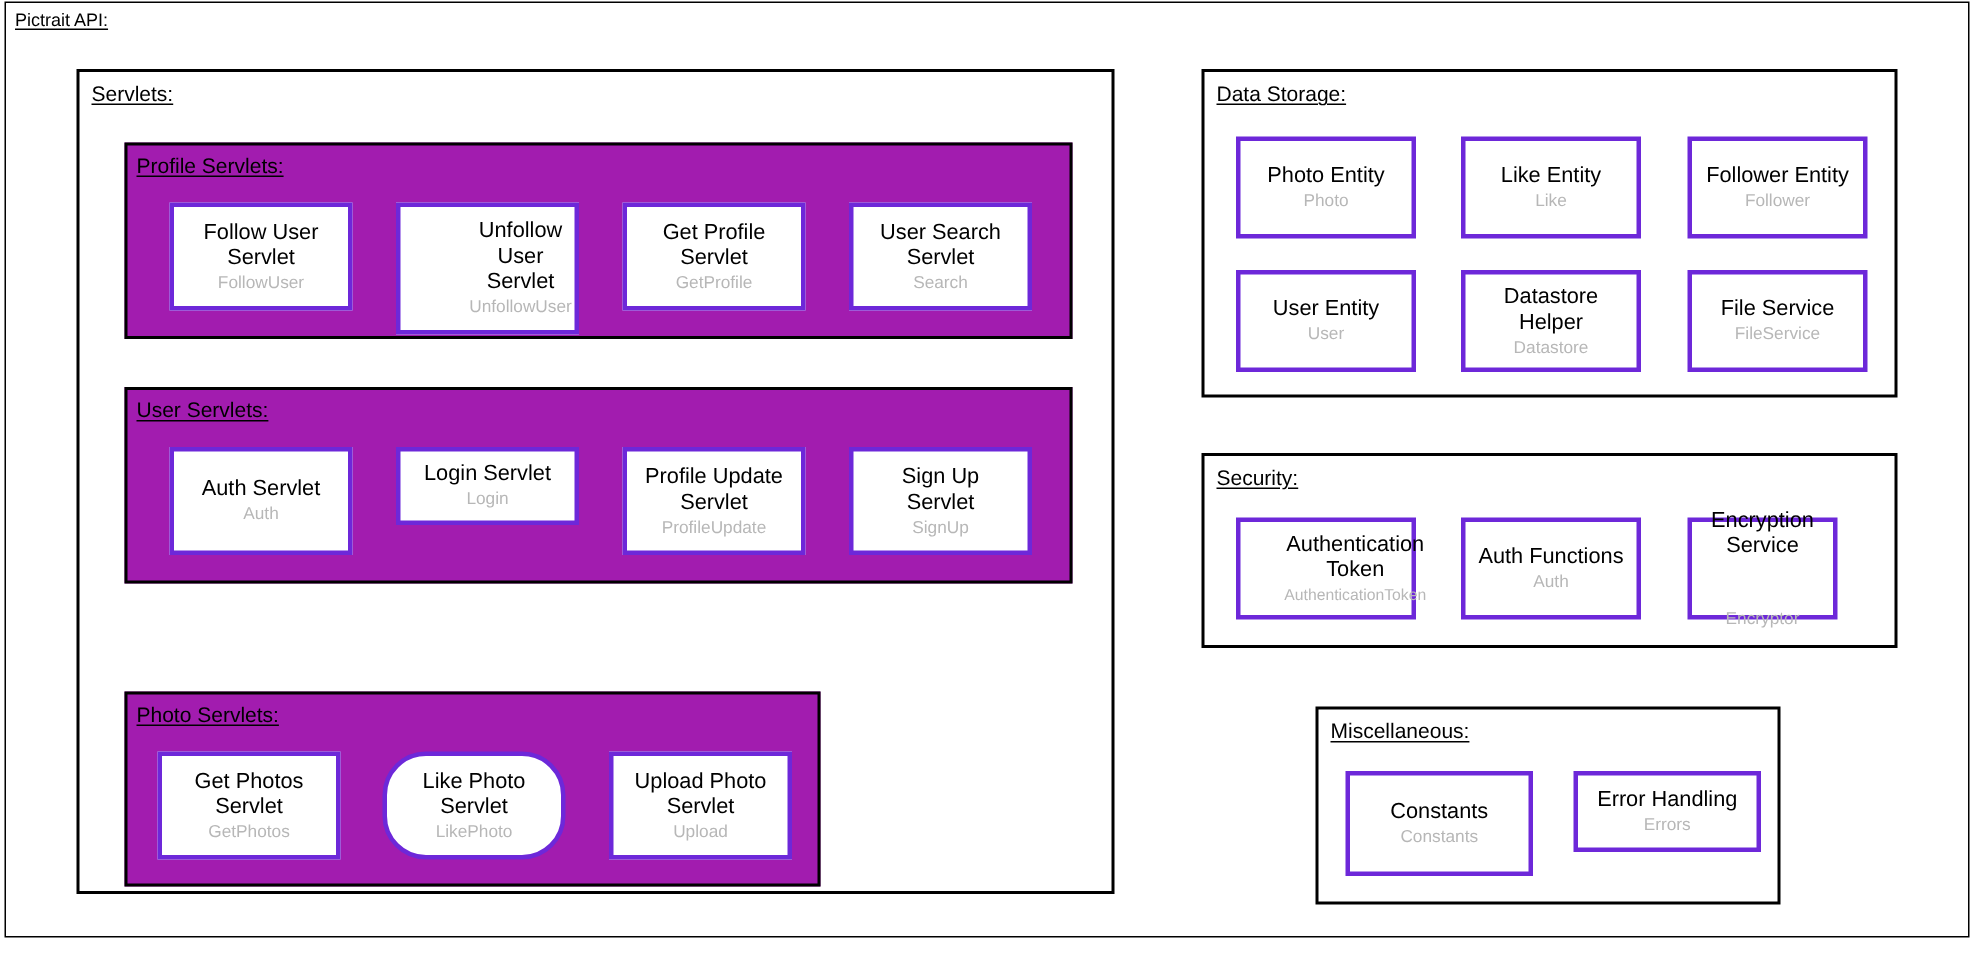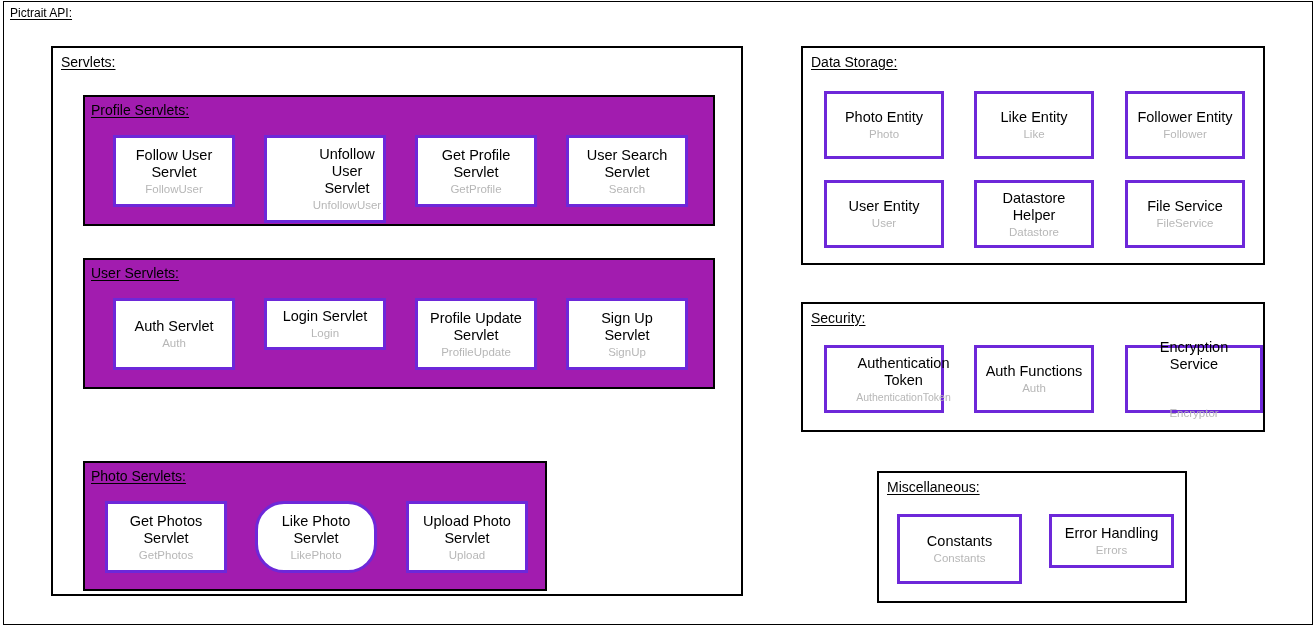--- a/index.html
+++ b/index.html
@@ -237,21 +237,21 @@
       <div class="card-title">Authentication
 Token</div>
       <div class="card-sub">AuthenticationToken</div>
     </div>
 
     <div class="card" style="left:171px; top:41px; width:120px; height:68px;">
       <div class="card-title">Auth Functions</div>
       <div class="card-sub">Auth</div>
     </div>
 
-    <div class="card" style="left:322px; top:41px; width:138px; height:68px;gap:32px;">
+    <div class="card" style="left:322px; top:41px; width:100px; height:68px;gap:32px;">
       <div class="card-title">Encryption
 Service</div>
       <div class="card-sub">Encryptor</div>
     </div>
   </div>
 
   <div class="group" style="left:877px; top:471px; width:310px; height:132px;">
     <div class="group-title">Miscellaneous:</div>
 
     <div class="card" style="left:18px; top:41px; width:125px; height:70px;">

